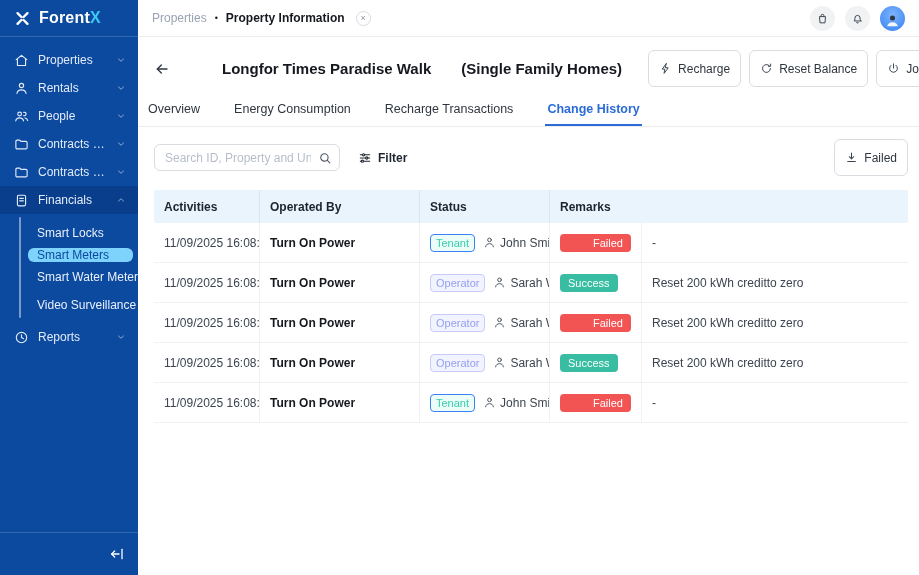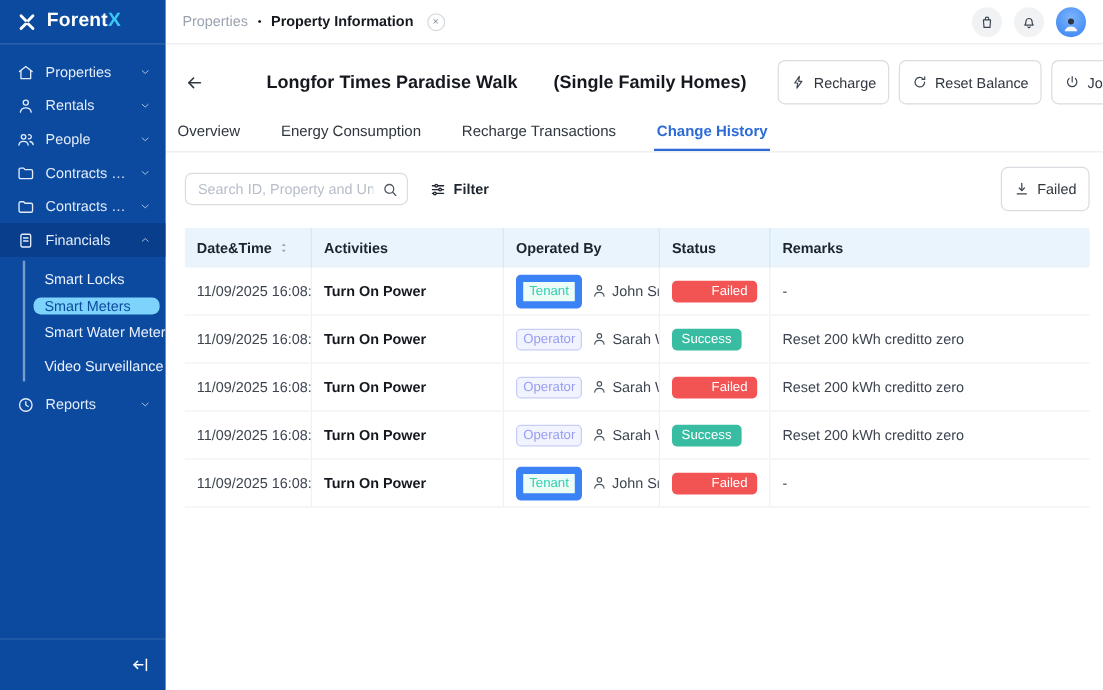--- a/index.html
+++ b/index.html
@@ -94,21 +94,21 @@
     color:#1d242e;border-right:1px solid #d3e7f5;white-space:nowrap;overflow:hidden;}
   .th:last-child{border-right:none;}
   .sort-icon{width:11px;height:13px;margin-left:5px;color:#9aa3b0;flex-shrink:0;}
   .sort-icon svg{width:100%;height:100%;}
   .t-row{height:40px;border-bottom:1px solid #f1f1f1;}
   .td{display:flex;align-items:center;padding:0 10px;font-size:12px;color:#3c4450;
     border-right:1px solid #f1f1f1;white-space:nowrap;overflow:hidden;}
   .td:last-child{border-right:none;}
   .td.activity{font-weight:700;color:#15191f;}
   .role-badge{font-size:11px;padding:2px 5px;border-radius:4px;margin-right:8px;flex-shrink:0;}
-  .role-tenant{color:var(--role_tenant,#35cdb0);border:6px solid #3b82f6;background:#ecfdf8;}
+  .role-tenant{color:var(--role_tenant,#35cdb0);border:1px solid #3b82f6;background:#ecfdf8;}
   .role-operator{color:var(--role_operator,#97a0ef);border:1px solid #c7cdf8;background:#f1f3fe;}
   .person-icon{width:13px;height:13px;color:#4b5563;margin-right:4px;flex-shrink:0;}
   .person-icon svg{width:100%;height:100%;}
   .status-badge{font-size:11px;padding:3px 8px;border-radius:4px;color:#fff;}
   .st-failed{background:var(--status_failed,#f25454);padding-left:33px;}
   .st-success{background:var(--status_success,#39bda2);}
 </style>
 </head>
 <body>
 
@@ -354,29 +354,20 @@
               <path d="M5 19.5h14"></path>
           </svg>
         </span>
         <span>Failed</span>
       </button>
     </div>
 
     <div class="table">
       <div class="t-head" id="t-head">
           <div class="th">
-            <span>Date&amp;Time</span>
-            <span class="icn sort-icon">
-              <svg viewBox="0 0 24 24">
-                <path d="M12 4l3.6 4.6H8.4z" fill="currentColor"></path>
-                <path d="M12 20l-3.6-4.6h7.2z" fill="currentColor"></path>
-              </svg>
-            </span>
-          </div>
-          <div class="th">
             <span>Activities</span>
           </div>
           <div class="th">
             <span>Operated By</span>
           </div>
           <div class="th">
             <span>Status</span>
           </div>
           <div class="th">
             <span>Remarks</span>

